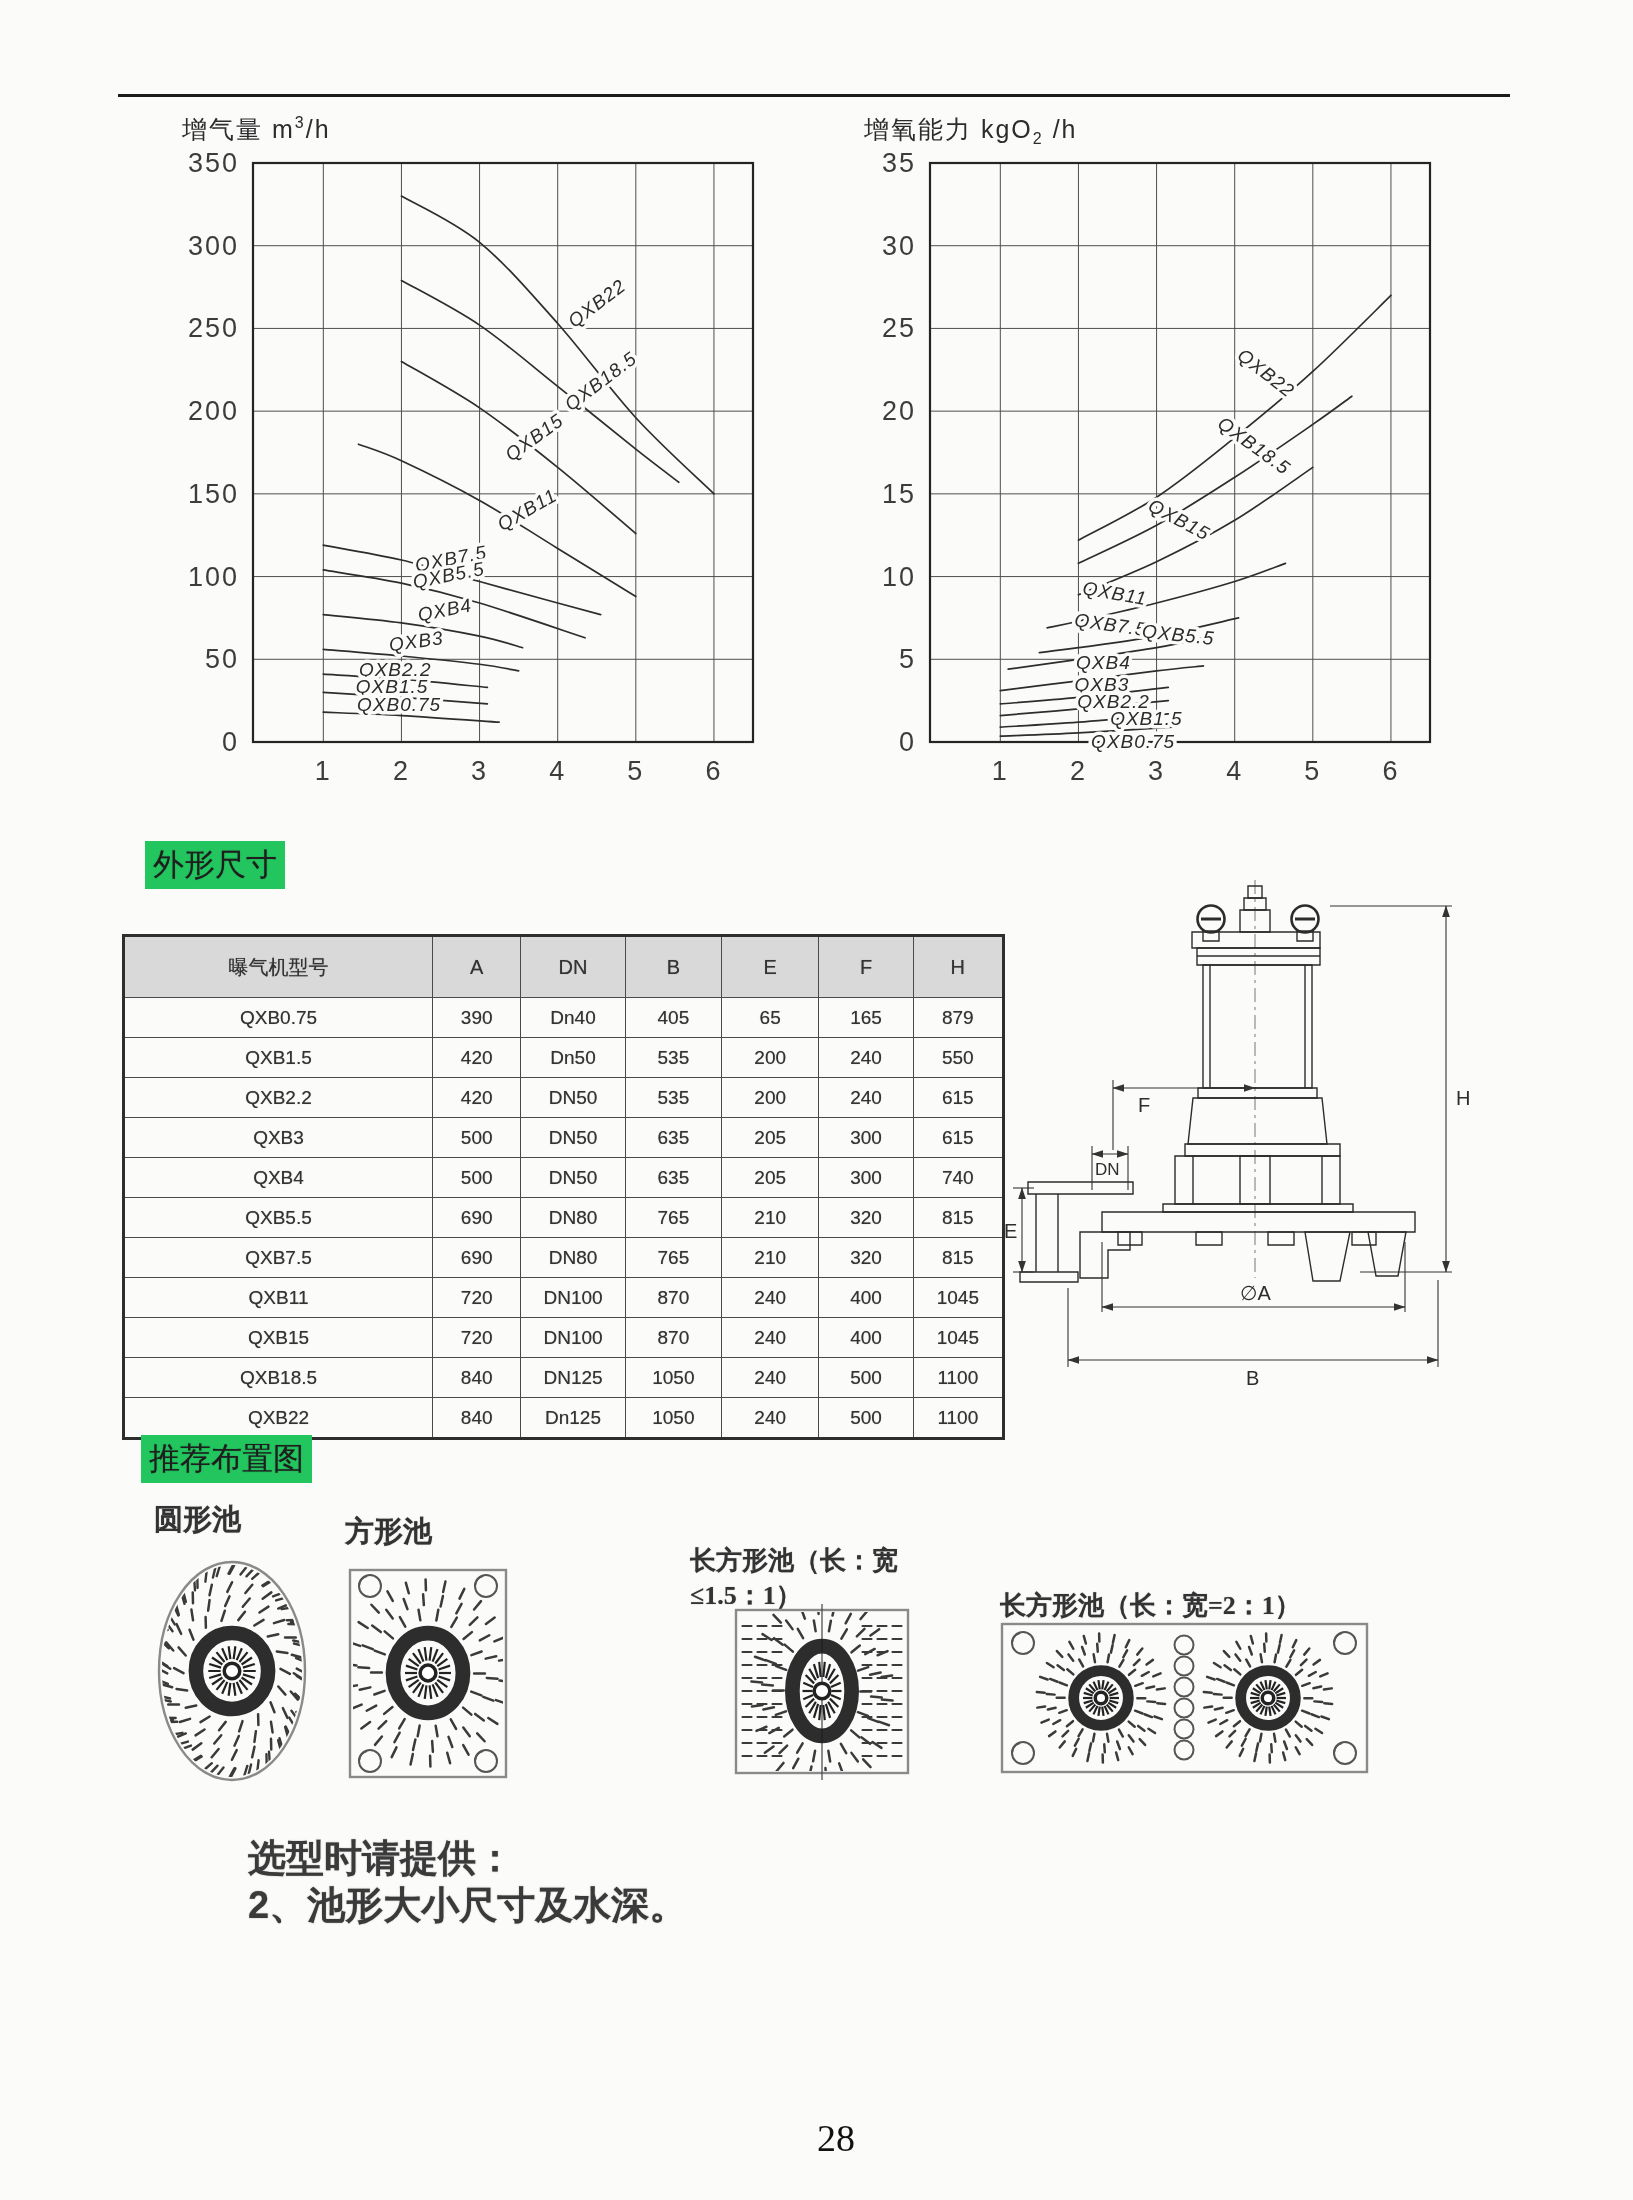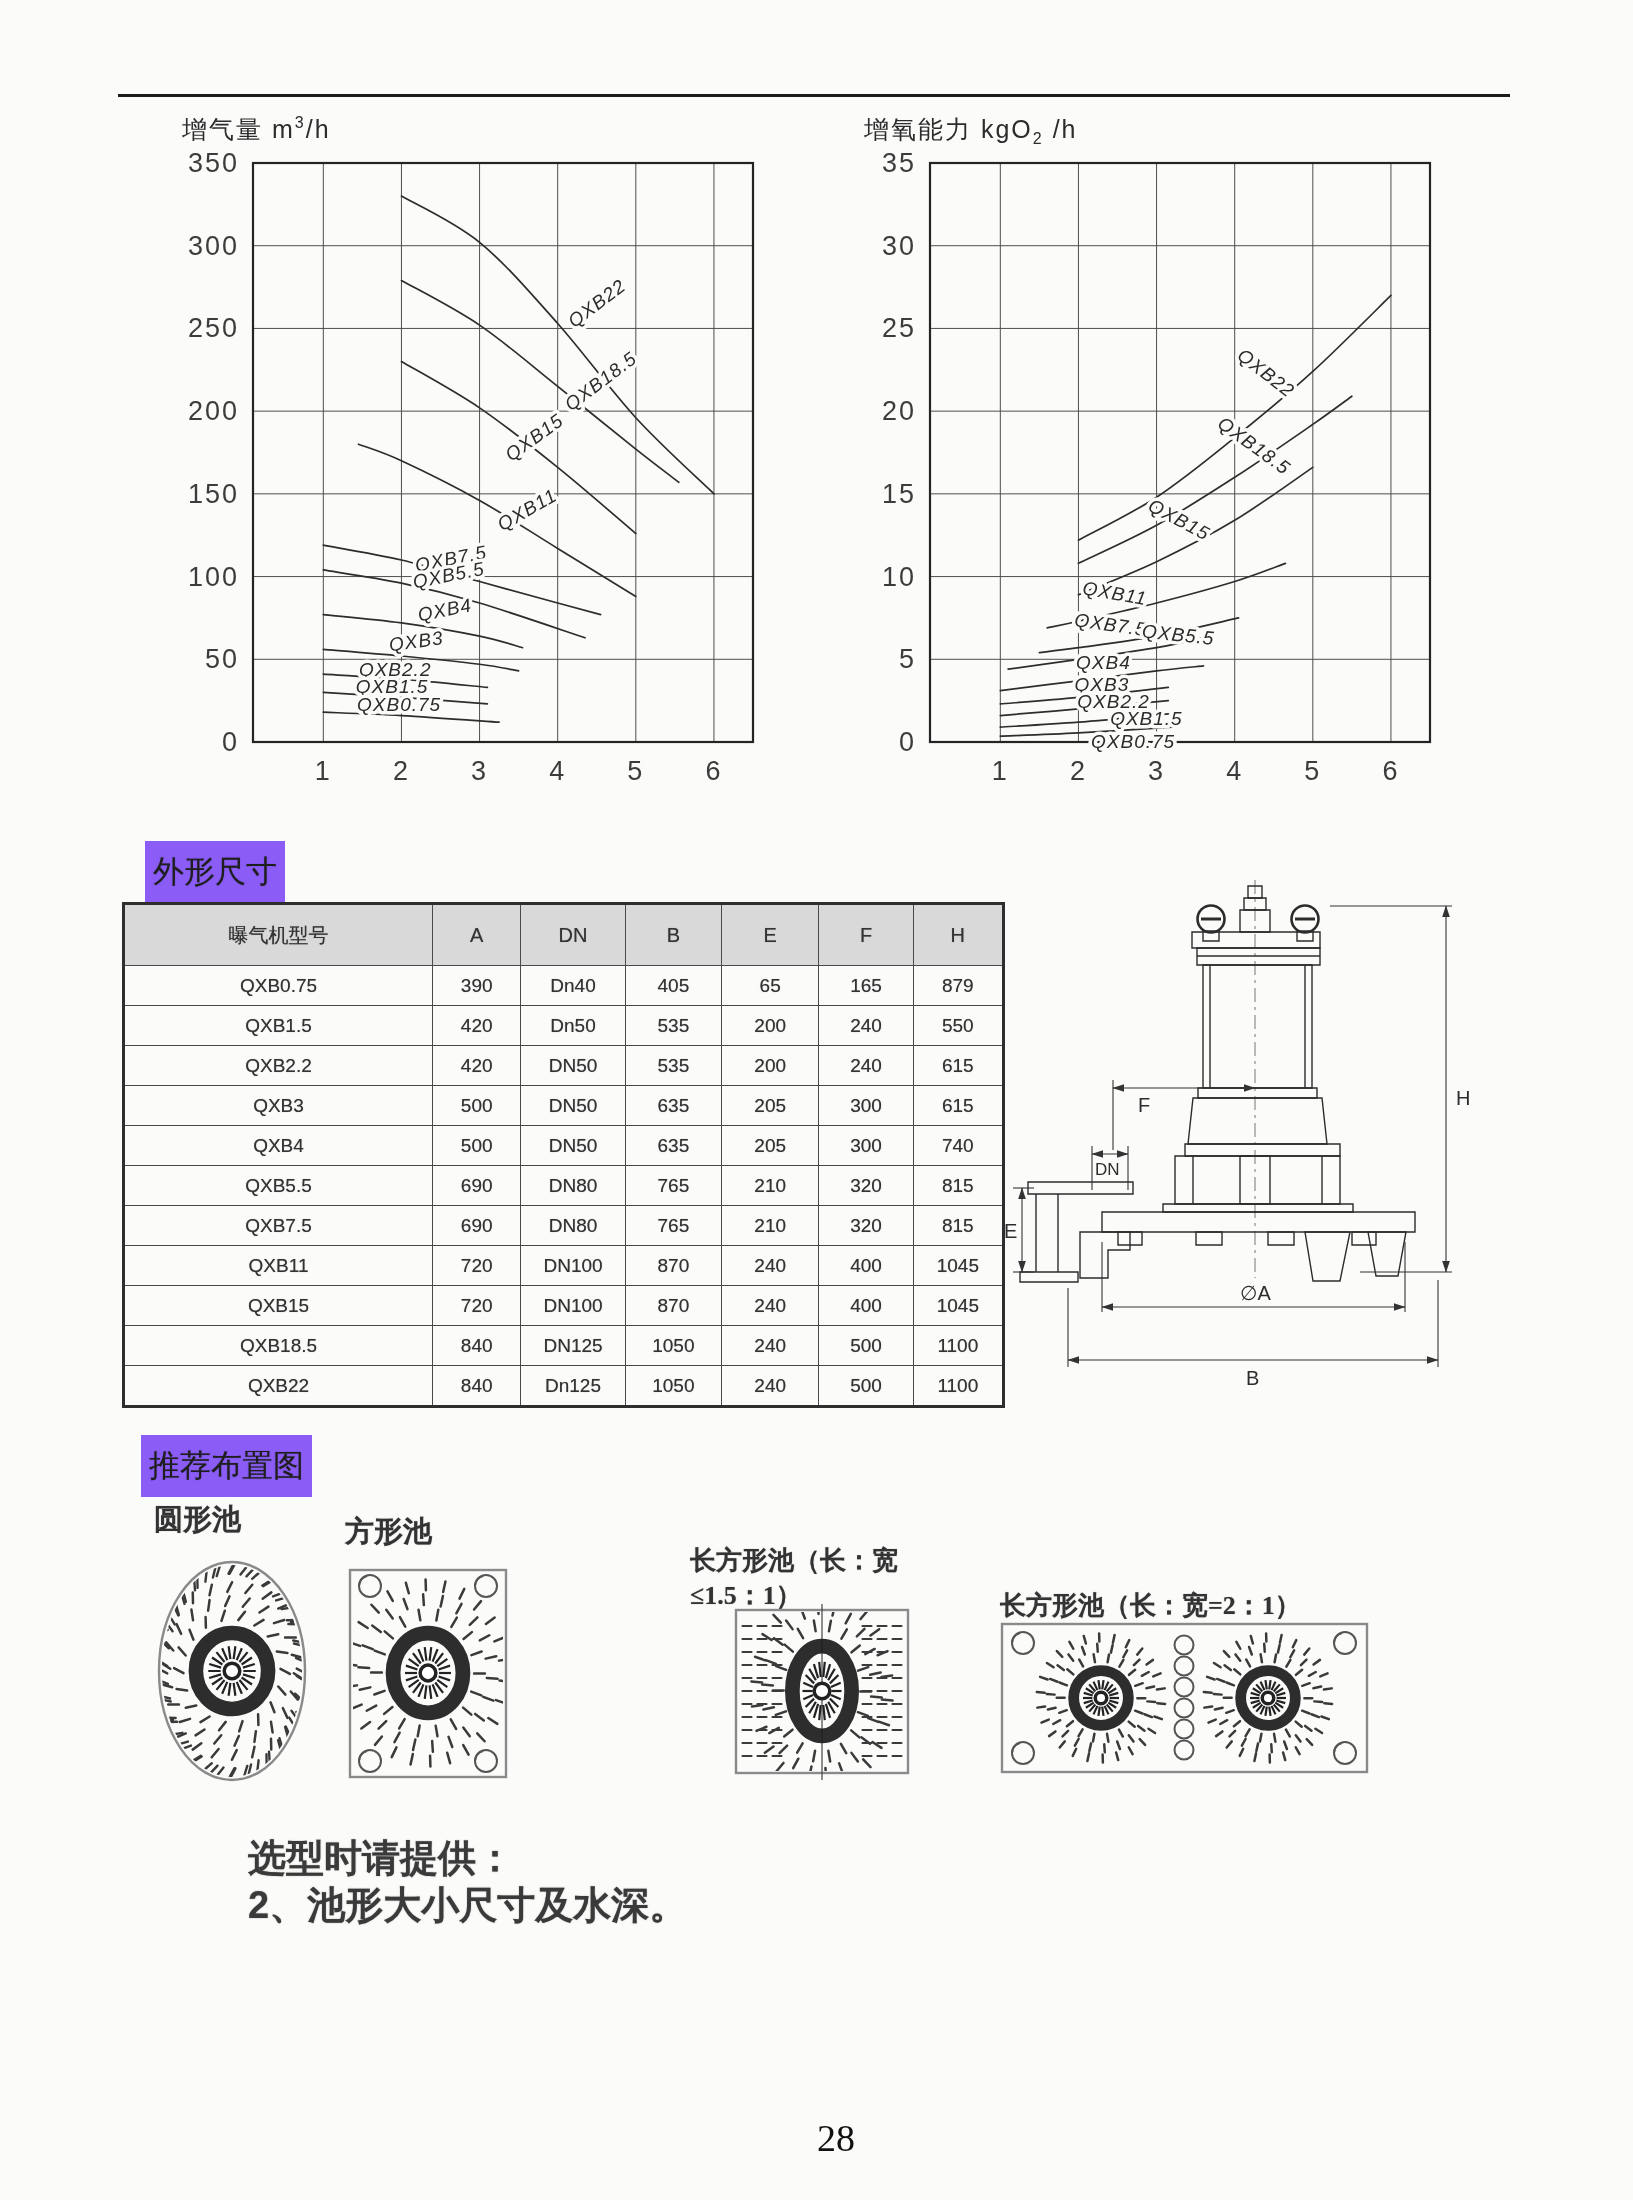--- a/index.html
+++ b/index.html
@@ -9,28 +9,28 @@
   .toprule{left:118px;top:94px;width:1392px;height:3px;background:#1c1c1c;}
   svg text{font-family:"Liberation Sans", sans-serif;}
   .grid{stroke:#4e4e4e;stroke-width:1;}
   .ax{stroke:#242424;stroke-width:2.2;fill:none;}
   .tick{font-size:27px;fill:#3c3c3c;letter-spacing:2px;}
   .ctitle{font-size:25px;fill:#2c2c2c;letter-spacing:2px;}
   .axlab{font-size:24px;font-style:italic;fill:#2c2c2c;letter-spacing:4px;}
   .curve{stroke:#2d2d2d;stroke-width:1.7;fill:none;stroke-linecap:round;}
   .clab{font-size:19px;font-style:italic;fill:#2c2c2c;letter-spacing:1px;
         paint-order:stroke;stroke:#fbfbfa;stroke-width:7px;stroke-linejoin:round;}
-  .sechead{background:#8b5cf6;color:#1e1e1e;font-family:"Liberation Serif", serif;
-           font-size:31px;padding:10px 8px;text-shadow:0 0 1px rgba(30,30,30,.5);}
+  .sechead{background:#22c55e;color:#1e1e1e;font-family:"Liberation Serif", serif;
+           font-size:31px;padding:3px 8px;text-shadow:0 0 1px rgba(30,30,30,.5);}
   table.dims{border-collapse:collapse;table-layout:fixed;width:883px;
              font-size:19px;color:#333;text-shadow:0 0 .8px rgba(50,50,50,.6);}
   table.dims th,table.dims td{border:1px solid #4a4a4a;text-align:center;padding:0;}
   table.dims th{background:#d9d9d9;height:60px;font-weight:normal;font-size:20px;}
   table.dims td{height:39px;}
-  table.dims{border:3px solid #2e2e2e;}
+  table.dims{border:3px solid #2e2e2e;margin-top:32px;}
   .draw line,.draw path,.draw rect,.draw polygon,.draw circle,.draw ellipse{vector-effect:non-scaling-stroke;}
   .mech{stroke:#2c2c2c;stroke-width:1.4;fill:none;}
   .dim{stroke:#333;stroke-width:1.1;fill:none;}
   .dimlab{font-size:20px;fill:#2d2d2d;}
   .pooltitle{font-family:"Liberation Serif", serif;font-weight:bold;color:#333;
              text-shadow:0 0 1px rgba(40,40,40,.55);}
   .pt-big{font-size:29px;}
   .pt-small{font-size:26px;}
   .pool-outline{stroke:#8a8a8a;stroke-width:2.4;fill:none;}
   .notes{font-size:38px;font-weight:bold;color:#3a3a3a;text-shadow:0 0 1.2px rgba(60,60,60,.65);margin-top:38px;}

